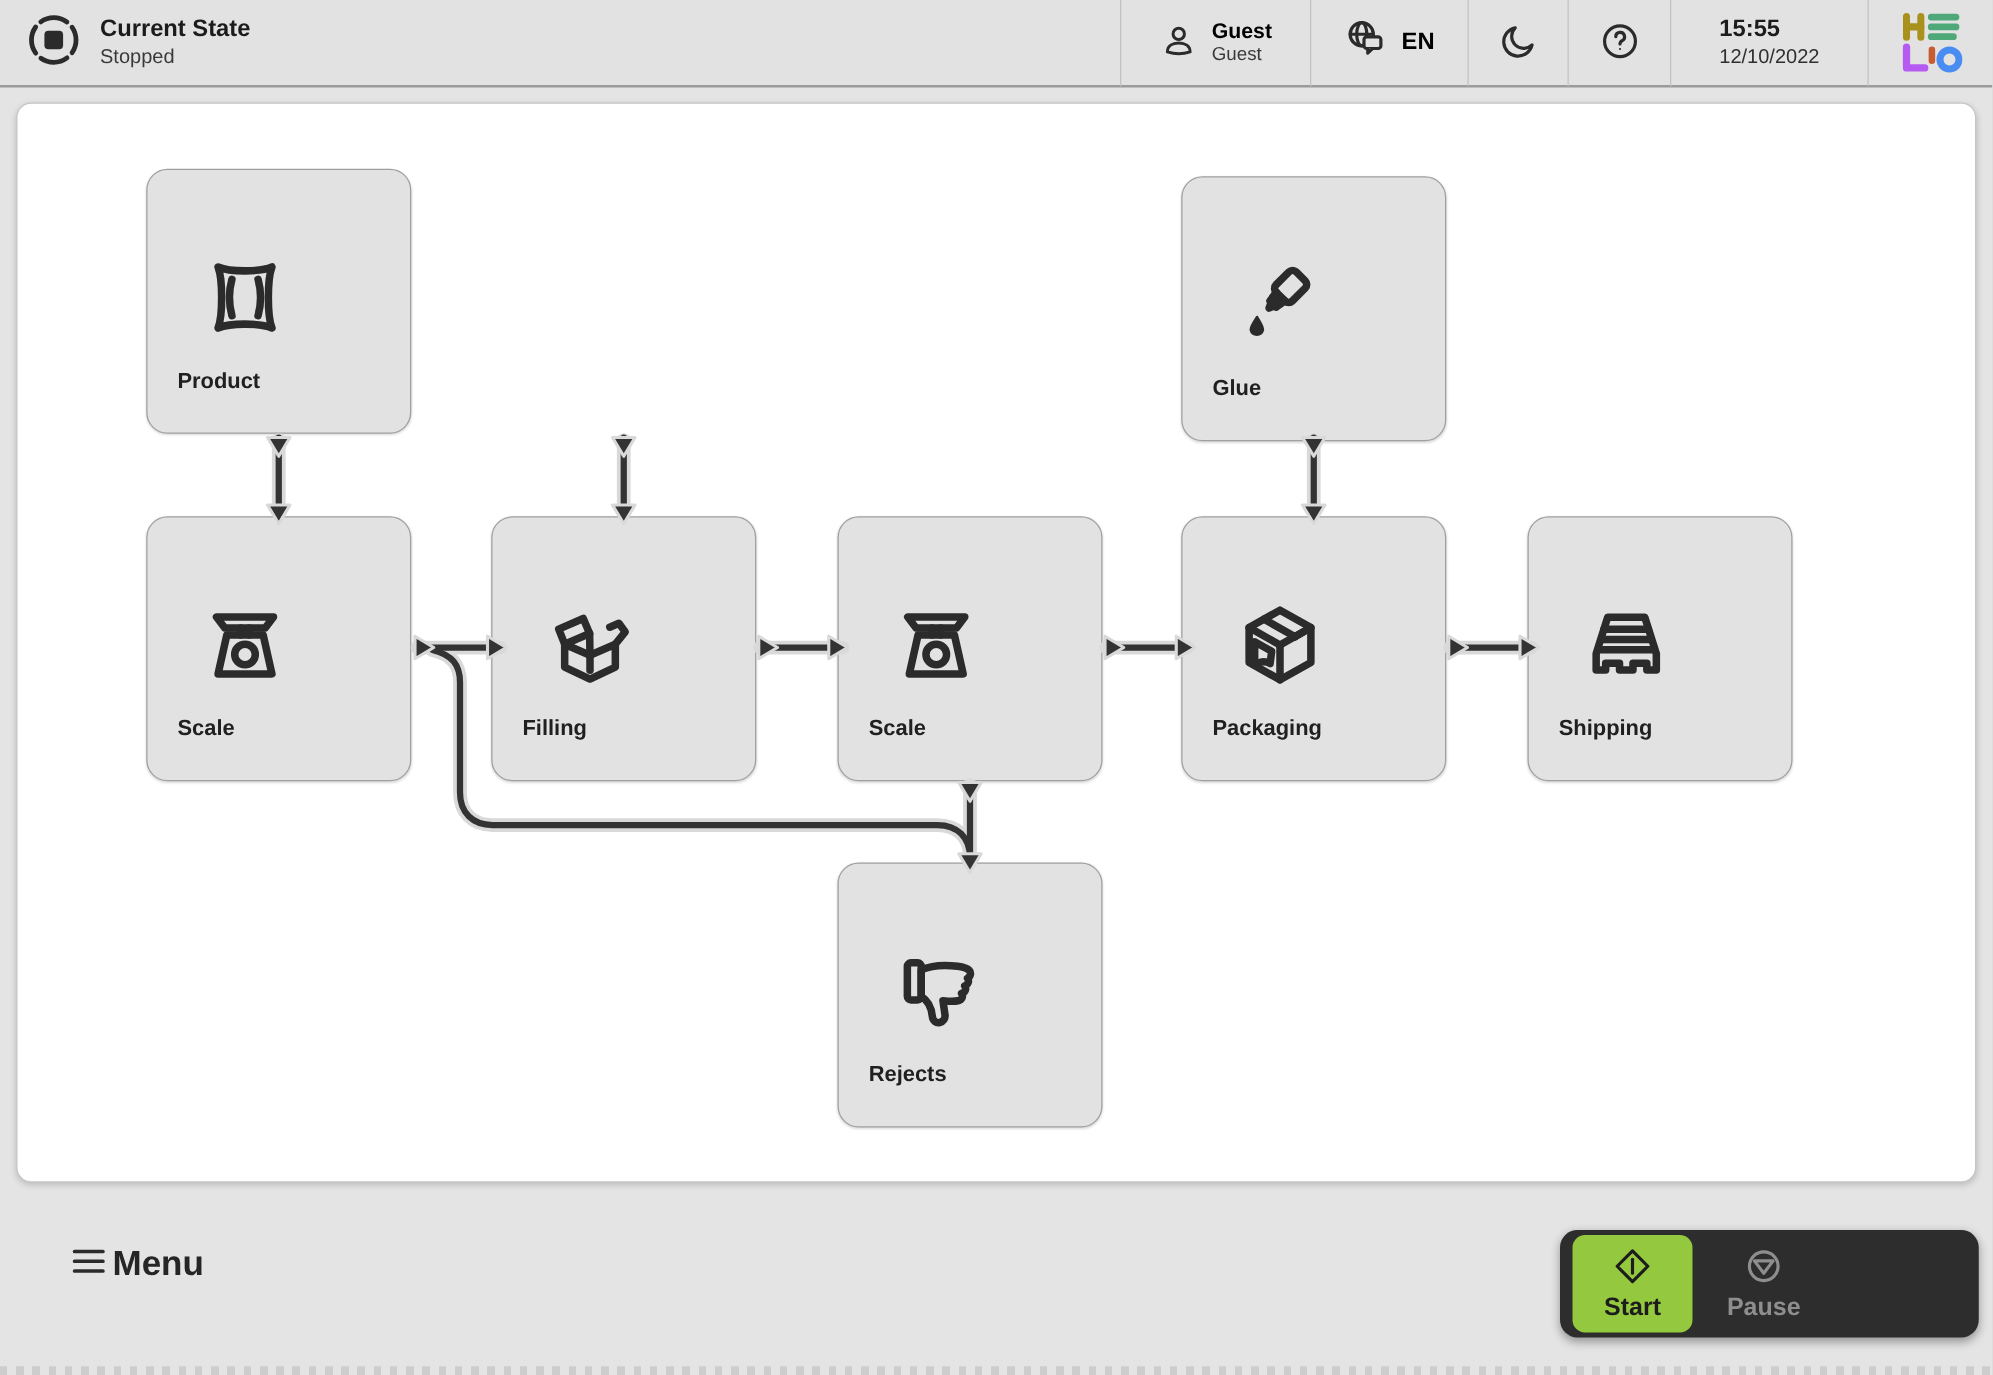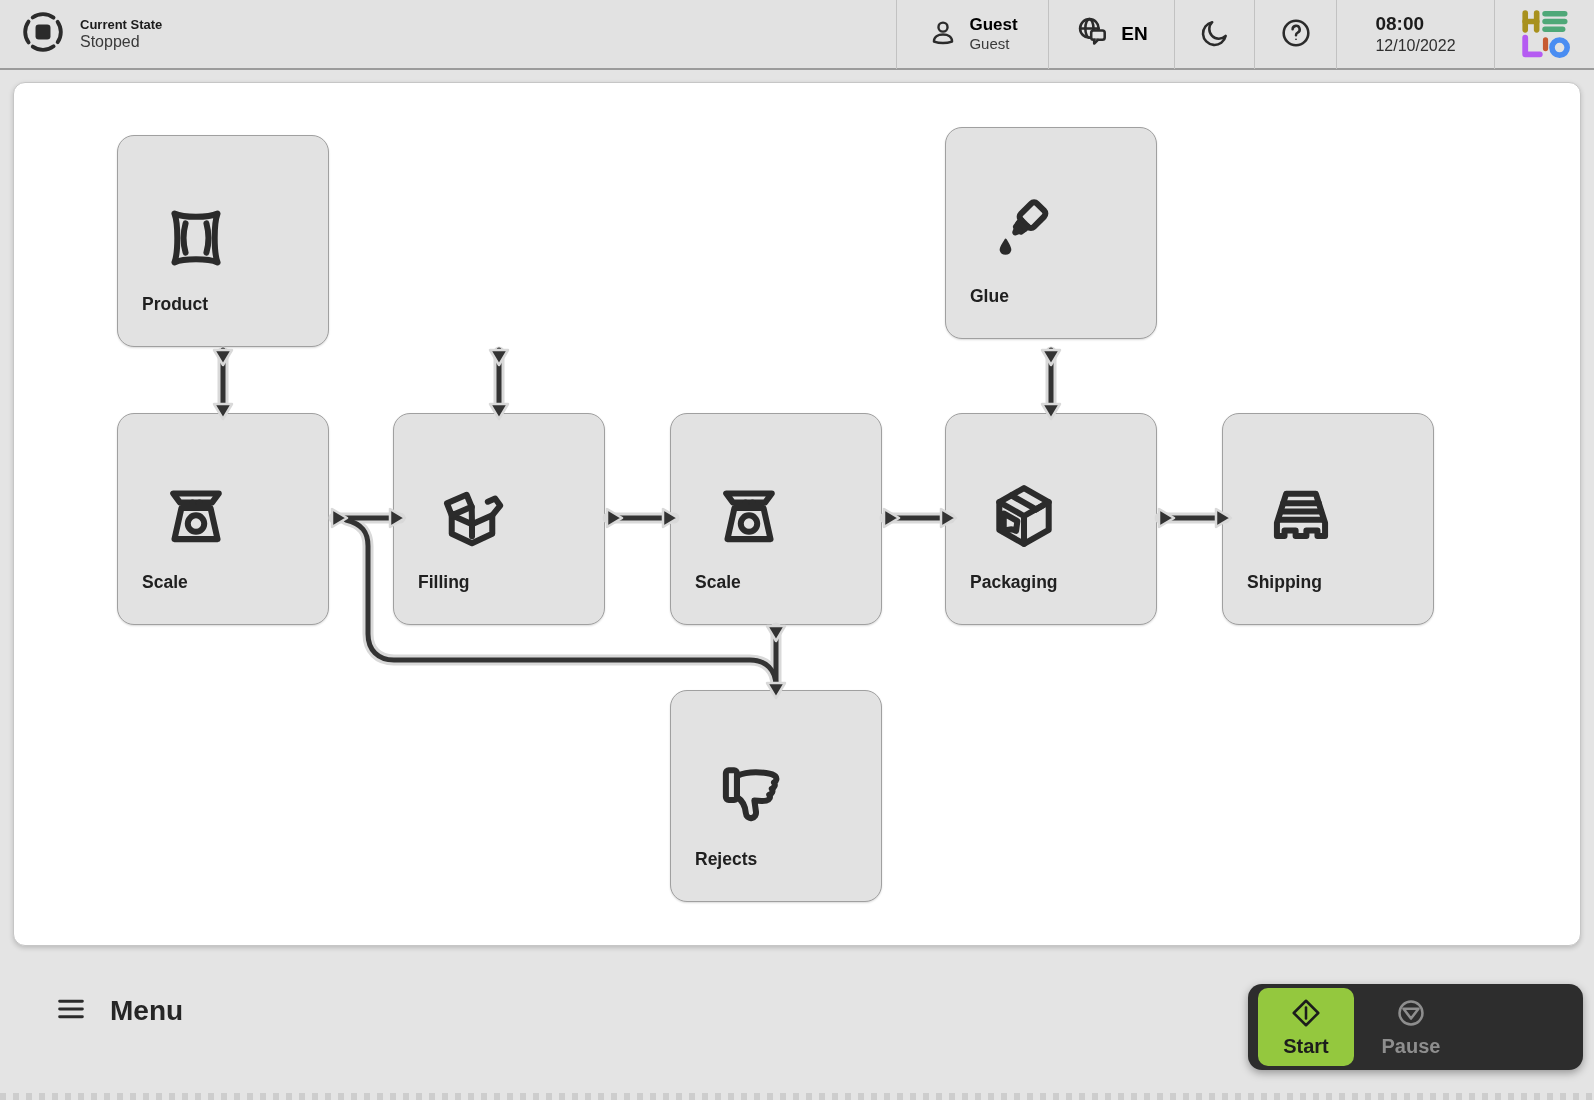--- a/index.html
+++ b/index.html
@@ -13,21 +13,21 @@
   body{font-family:"Liberation Sans",sans-serif;color:#1c1c1c;}
   .screen{position:relative;width:1594px;height:1100px;background:#e4e4e4;overflow:hidden;}
   .screen::after{content:"";position:absolute;left:0;right:0;bottom:0;height:7px;
     background:repeating-linear-gradient(90deg,rgba(0,0,0,.10) 0 6px,transparent 6px 13px);}
 
   
   .topbar{position:absolute;left:0;top:0;width:100%;height:70px;background:#e2e2e2;
     border-bottom:2px solid #9b9b9b;display:flex;align-items:center;}
   .state-group{display:flex;align-items:center;gap:14px;padding-left:20px;flex:1;}
   .state-texts{display:flex;flex-direction:column;line-height:1.2;}
-  .state-title{font-weight:bold;font-size:13px;color:#1b1b1b;}
+  .state-title{font-weight:bold;font-size:19px;color:#1b1b1b;}
   .state-value{font-size:16px;color:#3a3a3a;}
   .topcell{height:70px;display:flex;align-items:center;justify-content:center;
     border-left:1px solid #c2c2c2;gap:10px;background:transparent;border-top:none;border-right:none;border-bottom:none;
     font-family:"Liberation Sans",sans-serif;cursor:pointer;}
   .topcell.flat{cursor:default;}
   .user-cell{width:152px;}
   .user-texts{display:flex;flex-direction:column;line-height:1.25;align-items:flex-start;}
   .user-name{font-weight:bold;font-size:17px;}
   .user-role{font-size:15px;color:#3a3a3a;}
   .lang-cell{width:126px;font-weight:bold;font-size:19px;}
@@ -45,21 +45,21 @@
 
   .node{position:absolute;width:212px;height:212px;background:var(--card_gray);
     border:1px solid #a0a0a0;border-radius:17px;box-shadow:0 1px 2px rgba(0,0,0,.15);cursor:pointer;padding-left:40px;}
   .nicon{position:absolute;left:40px;top:64px;width:76px;height:76px;display:block;}
   .nicon svg{width:100%;height:100%;display:block;}
   .nlabel{position:absolute;left:24px;top:158px;font-weight:bold;font-size:17.5px;color:#202020;}
 
   .edges{position:absolute;left:0;top:0;pointer-events:none;}
 
   
-  .menu-btn{position:absolute;left:52px;top:992px;display:flex;align-items:center;gap:20px;
+  .menu-btn{position:absolute;left:52px;top:992px;display:flex;align-items:center;gap:0;
     background:none;border:none;cursor:pointer;font-family:"Liberation Sans",sans-serif;}
   .menu-label{font-weight:bold;font-size:28px;color:#262626;}
 
   .control-panel{position:absolute;left:1248px;top:984px;width:335px;height:86px;
     background:var(--panel_dark);border-radius:14px;box-shadow:0 3px 8px rgba(0,0,0,.35);
     display:flex;align-items:center;}
   .ctrl-btn{display:flex;flex-direction:column;align-items:center;justify-content:center;gap:3px;
     background:none;border:none;cursor:pointer;font-family:"Liberation Sans",sans-serif;}
   .start-btn{width:96px;height:78px;margin-left:10px;background:var(--accent_green);
     border-radius:10px;color:#1c1c1c;}
@@ -127,21 +127,21 @@
         <svg width="34" height="34" viewBox="0 0 24 24">
           <circle cx="12" cy="12" r="8.7" class="icon-stroke" stroke-width="1.8"></circle>
           <path d="M9.6,9.4 a2.5,2.5 0 1 1 3.6,2.3 c-0.8,0.4 -1.2,0.9 -1.2,1.8" class="icon-stroke" stroke-width="1.8"></path>
           <circle cx="12" cy="16.4" r="0.6" fill="#2b2b2b" stroke="none"></circle>
         </svg>
       </span>
     </button>
 
     <div class="topcell flat time-cell">
       <span class="time-texts">
-        <span class="time-val">08:00</span>
+        <span class="time-val">15:55</span>
         <span class="date-val">12/10/2022</span>
       </span>
     </div>
 
     <div class="topcell flat logo-cell">
       <svg width="50" height="50" viewBox="0 0 48 48">
         <g stroke="var(--logo_gold)" stroke-width="5.4" stroke-linecap="round" fill="none">
           <path d="M5,4 V20"></path>
             <path d="M16,4 V20"></path>
             <path d="M5,12 H16"></path>
@@ -165,21 +165,21 @@
       <svg viewBox="0 0 24 24" class="icon-stroke" stroke-width="1.9">
         <path d="M5.2,4.3 C8.2,5.6 15.8,5.6 18.8,4.3 C17.6,7.4 17.6,16.6 18.8,19.7 C15.8,18.4 8.2,18.4 5.2,19.7 C6.4,16.6 6.4,7.4 5.2,4.3 Z"></path>
         <path d="M8.7,7.4 C7.9,10.3 7.9,13.7 8.7,16.6"></path>
         <path d="M15.3,7.4 C16.1,10.3 16.1,13.7 15.3,16.6"></path>
       </svg>
     </span>
     <span class="nlabel">Product</span>
   </div>
 
 
-  <div class="node" style="left:945px;top:127px">
+  <div class="node" style="left:945px;top:141px">
     <span class="nicon">
       <svg viewBox="0 0 24 24" class="icon-stroke" stroke-width="1.9">
         <g transform="rotate(45 12 10)">
           <rect x="9.1" y="2.6" width="5.8" height="7.2" rx="1.3"></rect>
           <path d="M10.5,9.8 L10.9,12.5 L13.1,12.5 L13.5,9.8"></path>
           <path d="M10.7,11.1 L13.3,11.1"></path>
           <path d="M11.4,12.5 L12.6,12.5 L12,13.9 Z" fill="#2b2b2b"></path>
         </g>
         <path d="M6.2,15.0 C7.0,16.4 7.7,17.3 7.7,18.3 A1.6,1.6 0 0 1 4.6,18.3 C4.6,17.3 5.4,16.4 6.2,15.0 Z" fill="#2b2b2b" stroke-width="0.6"></path>
       </svg>

